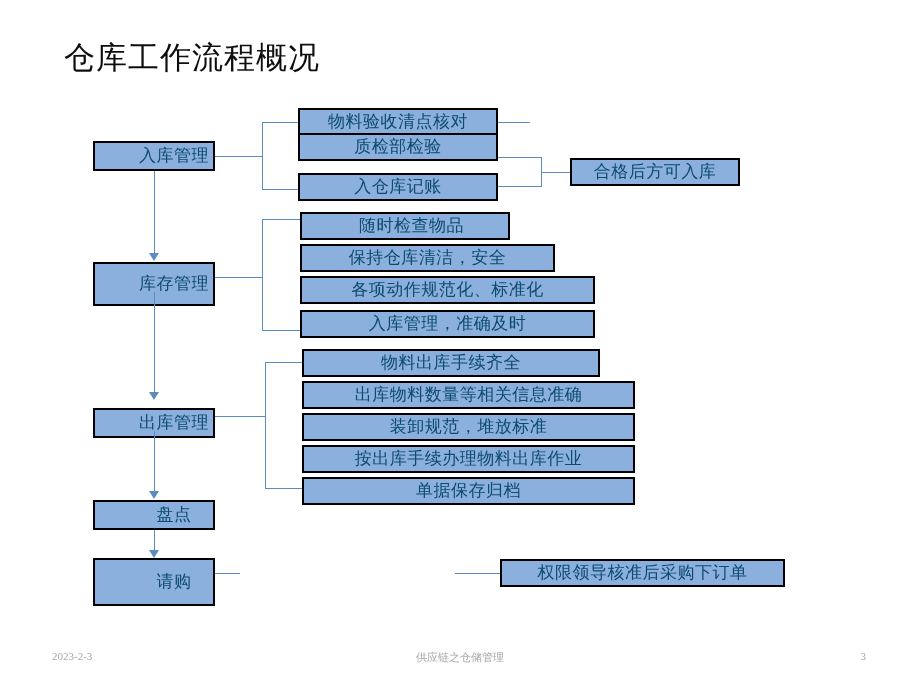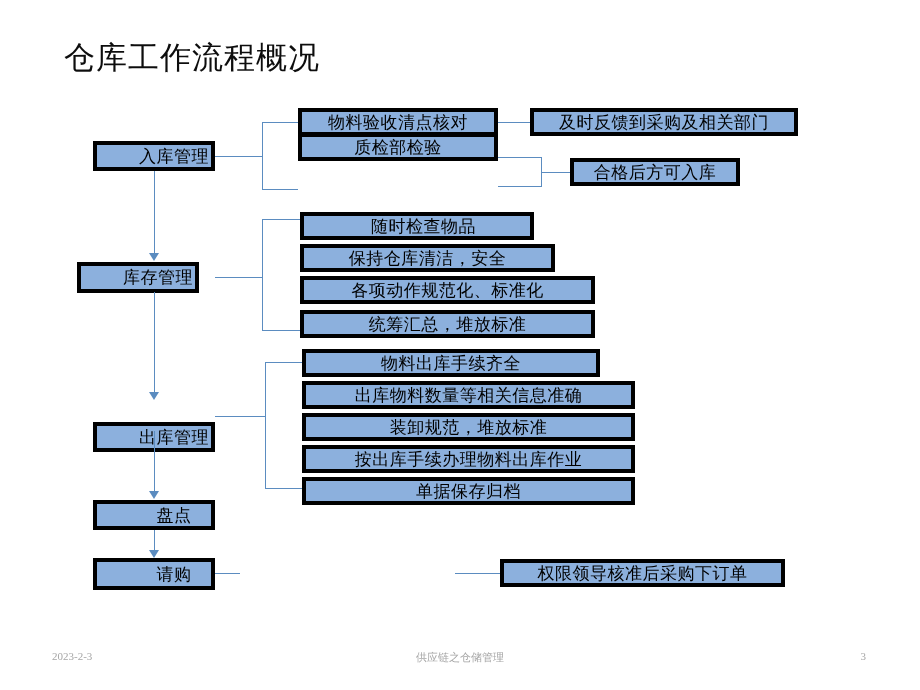--- a/index.html
+++ b/index.html
@@ -30,29 +30,29 @@
     letter-spacing: 1px;
     white-space: nowrap;
     font-family: "Liberation Serif", "DejaVu Serif", serif;
   }
 
   
   .box {
     position: absolute;
     box-sizing: border-box;
     background: #8cb0dd;
-    border: 4px solid #000000;
-    color: #000000;
+    border: 2px solid #000000;
+    color: #0c4a6e;
     font-size: 17px;
     line-height: 1;
     display: flex;
     align-items: center;
     justify-content: center;
     white-space: nowrap;
-    font-family: Liberation Sans, sans-serif;
+    font-family: Liberation Mono, monospace;
     letter-spacing: 0.5px;
   }
   .box.stage {
     font-size: 17px;
     padding-left: 40px;
   }
 
   
   .hline {
     position: absolute;
@@ -123,64 +123,64 @@
 
   <div id="title">仓库工作流程概况</div>
 
   <div class="box stage" style="left:93px; top:141px; width:122px; height:30px;">入库管理</div>
 
   <div class="bracket" style="left:262px; top:122px; width:36px; height:68px;"></div>
   <div class="hline" style="left:215px; top:156px; width:47px;"></div>
 
   <div class="box" style="left:298px; top:108px; width:200px; height:28px;">物料验收清点核对</div>
   <div class="box" style="left:298px; top:133px; width:200px; height:28px;">质检部检验</div>
+  <div class="box" style="left:298px; top:173px; width:200px; height:28px;">入仓库记账</div>
 
   <div class="hline" style="left:498px; top:122px; width:32px;"></div>
-  <div class="box" style="left:530px; top:108px; width:268px; height:28px;">及时反馈到采购及相关部门</div>
 
   <div class="bracket-r" style="left:498px; top:157px; width:44px; height:30px;"></div>
   <div class="hline" style="left:542px; top:172px; width:28px;"></div>
   <div class="box" style="left:570px; top:158px; width:170px; height:28px;">合格后方可入库</div>
 
   <div class="vline" style="left:154px; top:171px; height:82px;"></div>
   <div class="arrow-down" style="left:149px; top:253px;"></div>
 
-  <div class="box stage" style="left:77px; top:262px; width:122px; height:31px;">库存管理</div>
+  <div class="box stage" style="left:93px; top:262px; width:122px; height:44px;">库存管理</div>
 
   <div class="bracket" style="left:262px; top:219px; width:38px; height:112px;"></div>
   <div class="hline" style="left:215px; top:277px; width:47px;"></div>
 
-  <div class="box" style="left:300px; top:212px; width:234px; height:28px;padding-left:13px;">随时检查物品</div>
+  <div class="box" style="left:300px; top:212px; width:210px; height:28px;padding-left:13px;">随时检查物品</div>
   <div class="box" style="left:300px; top:244px; width:255px; height:28px;text-align:right;">保持仓库清洁，安全</div>
   <div class="box" style="left:300px; top:276px; width:295px; height:28px;">各项动作规范化、标准化</div>
-  <div class="box" style="left:300px; top:310px; width:295px; height:28px;">统筹汇总，堆放标准</div>
+  <div class="box" style="left:300px; top:310px; width:295px; height:28px;">入库管理，准确及时</div>
 
   <div class="vline" style="left:154px; top:292px; height:100px;"></div>
   <div class="arrow-down" style="left:149px; top:392px;"></div>
 
-  <div class="box stage" style="left:93px; top:422px; width:122px; height:30px;">出库管理</div>
+  <div class="box stage" style="left:93px; top:408px; width:122px; height:30px;">出库管理</div>
 
   <div class="bracket" style="left:265px; top:362px; width:37px; height:127px;"></div>
   <div class="hline" style="left:215px; top:416px; width:50px;"></div>
 
   <div class="box" style="left:302px; top:381px; width:333px; height:28px;">出库物料数量等相关信息准确</div>
   <div class="box" style="left:302px; top:349px; width:298px; height:28px;">物料出库手续齐全</div>
   <div class="box" style="left:302px; top:413px; width:333px; height:28px;">装卸规范，堆放标准</div>
   <div class="box" style="left:302px; top:445px; width:333px; height:28px;">按出库手续办理物料出库作业</div>
   <div class="box" style="left:302px; top:477px; width:333px; height:28px;">单据保存归档</div>
 
   <div class="vline" style="left:154px; top:431px; height:60px;"></div>
   <div class="arrow-down" style="left:149px; top:491px;"></div>
 
   <div class="box stage" style="left:93px; top:500px; width:122px; height:30px;">盘点</div>
 
   <div class="vline" style="left:154px; top:530px; height:20px;"></div>
   <div class="arrow-down" style="left:149px; top:550px;"></div>
 
-  <div class="box stage" style="left:93px; top:558px; width:122px; height:32px;">请购</div>
+  <div class="box stage" style="left:93px; top:558px; width:122px; height:48px;">请购</div>
 
   <div class="hline" style="left:215px; top:573px; width:25px;"></div>
 
   <div class="hline" style="left:455px; top:573px; width:45px;"></div>
   <div class="box" style="left:500px; top:559px; width:285px; height:28px;">权限领导核准后采购下订单</div>
 
   <div id="footer">
     <div class="f-left">2023-2-3</div>
     <div class="f-center">供应链之仓储管理</div>
     <div class="f-right">3</div>

